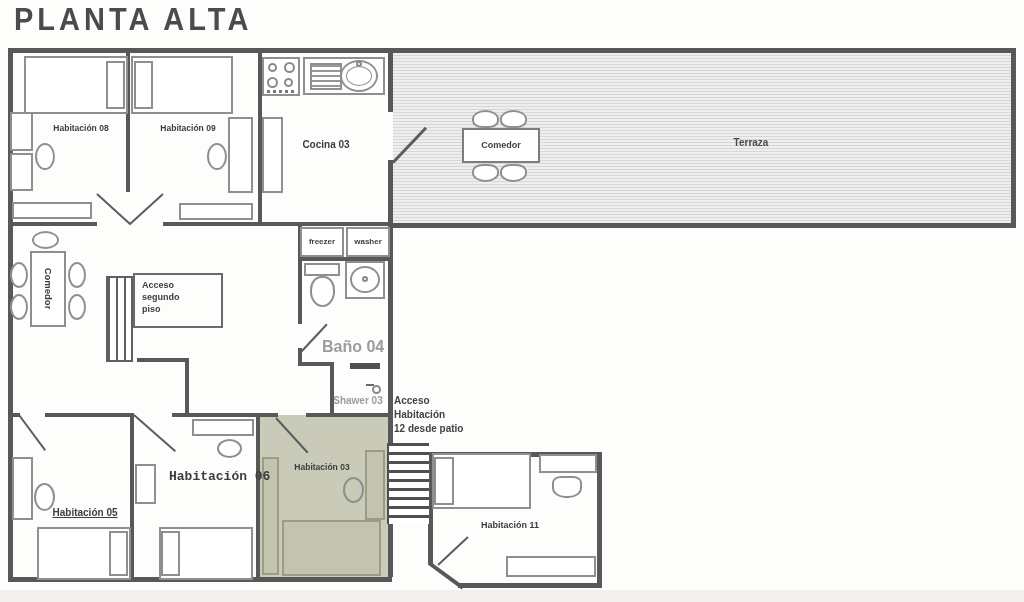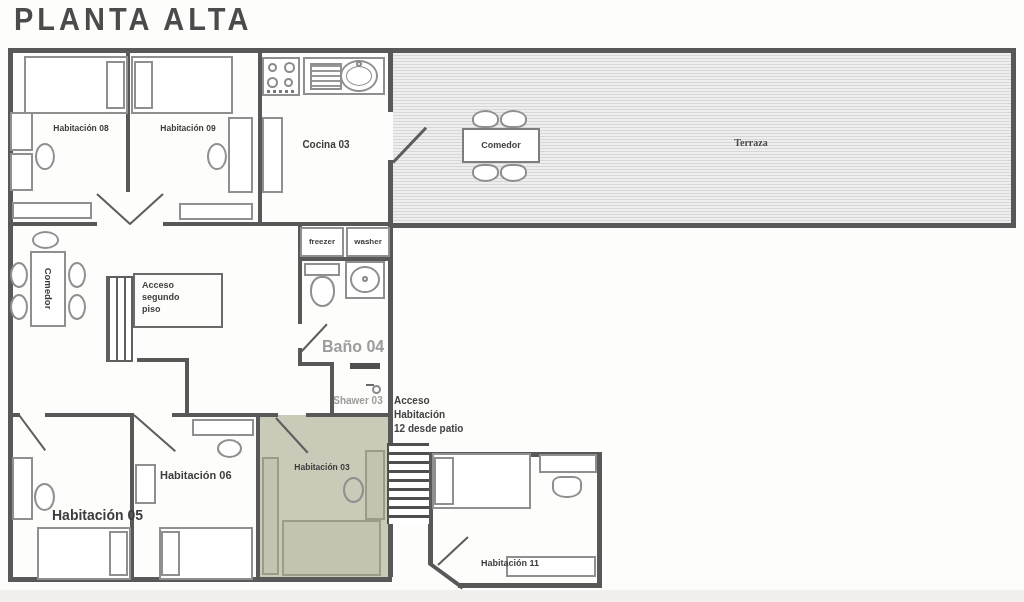--- a/index.html
+++ b/index.html
@@ -153,34 +153,34 @@
 
   <div class="furn" style="left:432px;top:453px;width:99px;height:56px;"></div>
   <div class="furn" style="left:434px;top:457px;width:20px;height:48px;"></div>
   <div class="furn" style="left:539px;top:454px;width:58px;height:19px;"></div>
   <div class="furn" style="left:552px;top:476px;width:30px;height:22px;border-radius:30% 30% 45% 45%;"></div>
   <div class="furn" style="left:506px;top:556px;width:90px;height:21px;"></div>
 
   <div class="lbl" style="left:38px;top:123px;width:86px;font-size:8.5px;">Habitación 08</div>
   <div class="lbl" style="left:145px;top:123px;width:86px;font-size:8.5px;">Habitación 09</div>
   <div class="lbl" style="left:296px;top:139px;width:60px;font-size:10px;">Cocina 03</div>
-  <div class="lbl" style="left:711px;top:137px;width:80px;font-size:10px;color:#4a4a4a;font-family:Liberation Serif, serif;">Terraza</div>
+  <div class="lbl" style="left:711px;top:137px;width:80px;font-size:10px;color:#4a4a4a;">Terraza</div>
   <div class="lbl" style="left:462px;top:140px;width:78px;font-size:9px;">Comedor</div>
   <div class="lbl" style="left:10px;top:283px;width:76px;font-size:9.5px;transform:rotate(90deg);">Comedor</div>
   <div class="annot-box">
     <div>Acceso</div>
     <div>segundo</div>
     <div>piso</div>
   </div>
   <div class="lbl lbl-gray" style="left:322px;top:338px;width:60px;font-size:16px;">Baño 04</div>
   <div class="lbl lbl-gray" style="left:330px;top:395px;width:56px;font-size:10px;">Shawer 03</div>
   <div class="lbl" style="left:394px;top:394px;text-align:left;font-size:10px;line-height:14px;color:#434343;">
     <div>Acceso</div>
     <div>Habitación</div>
     <div>12 desde patio</div>
   </div>
-  <div class="lbl" style="left:52px;top:507px;width:66px;font-size:14px;">Habitación 05</div>
-  <div class="lbl" style="left:160px;top:469px;width:68px;font-size:11px;">Habitación 06</div>
+  <div class="lbl" style="left:52px;top:507px;width:66px;font-size:10px;text-decoration:underline;">Habitación 05</div>
+  <div class="lbl" style="left:169px;top:469px;width:68px;font-size:13px;font-family:Liberation Mono, monospace;">Habitación 06</div>
   <div class="lbl" style="left:288px;top:462px;width:68px;font-size:8.5px;">Habitación 03</div>
-  <div class="lbl" style="left:476px;top:520px;width:68px;font-size:9px;margin-top:38px;">Habitación 11</div>
+  <div class="lbl" style="left:476px;top:520px;width:68px;font-size:9px;">Habitación 11</div>
 
   <div style="position:absolute;left:0;top:590px;width:1024px;height:12px;background:#f1f0ee;"></div>
 </div>
 
 </body></html>

